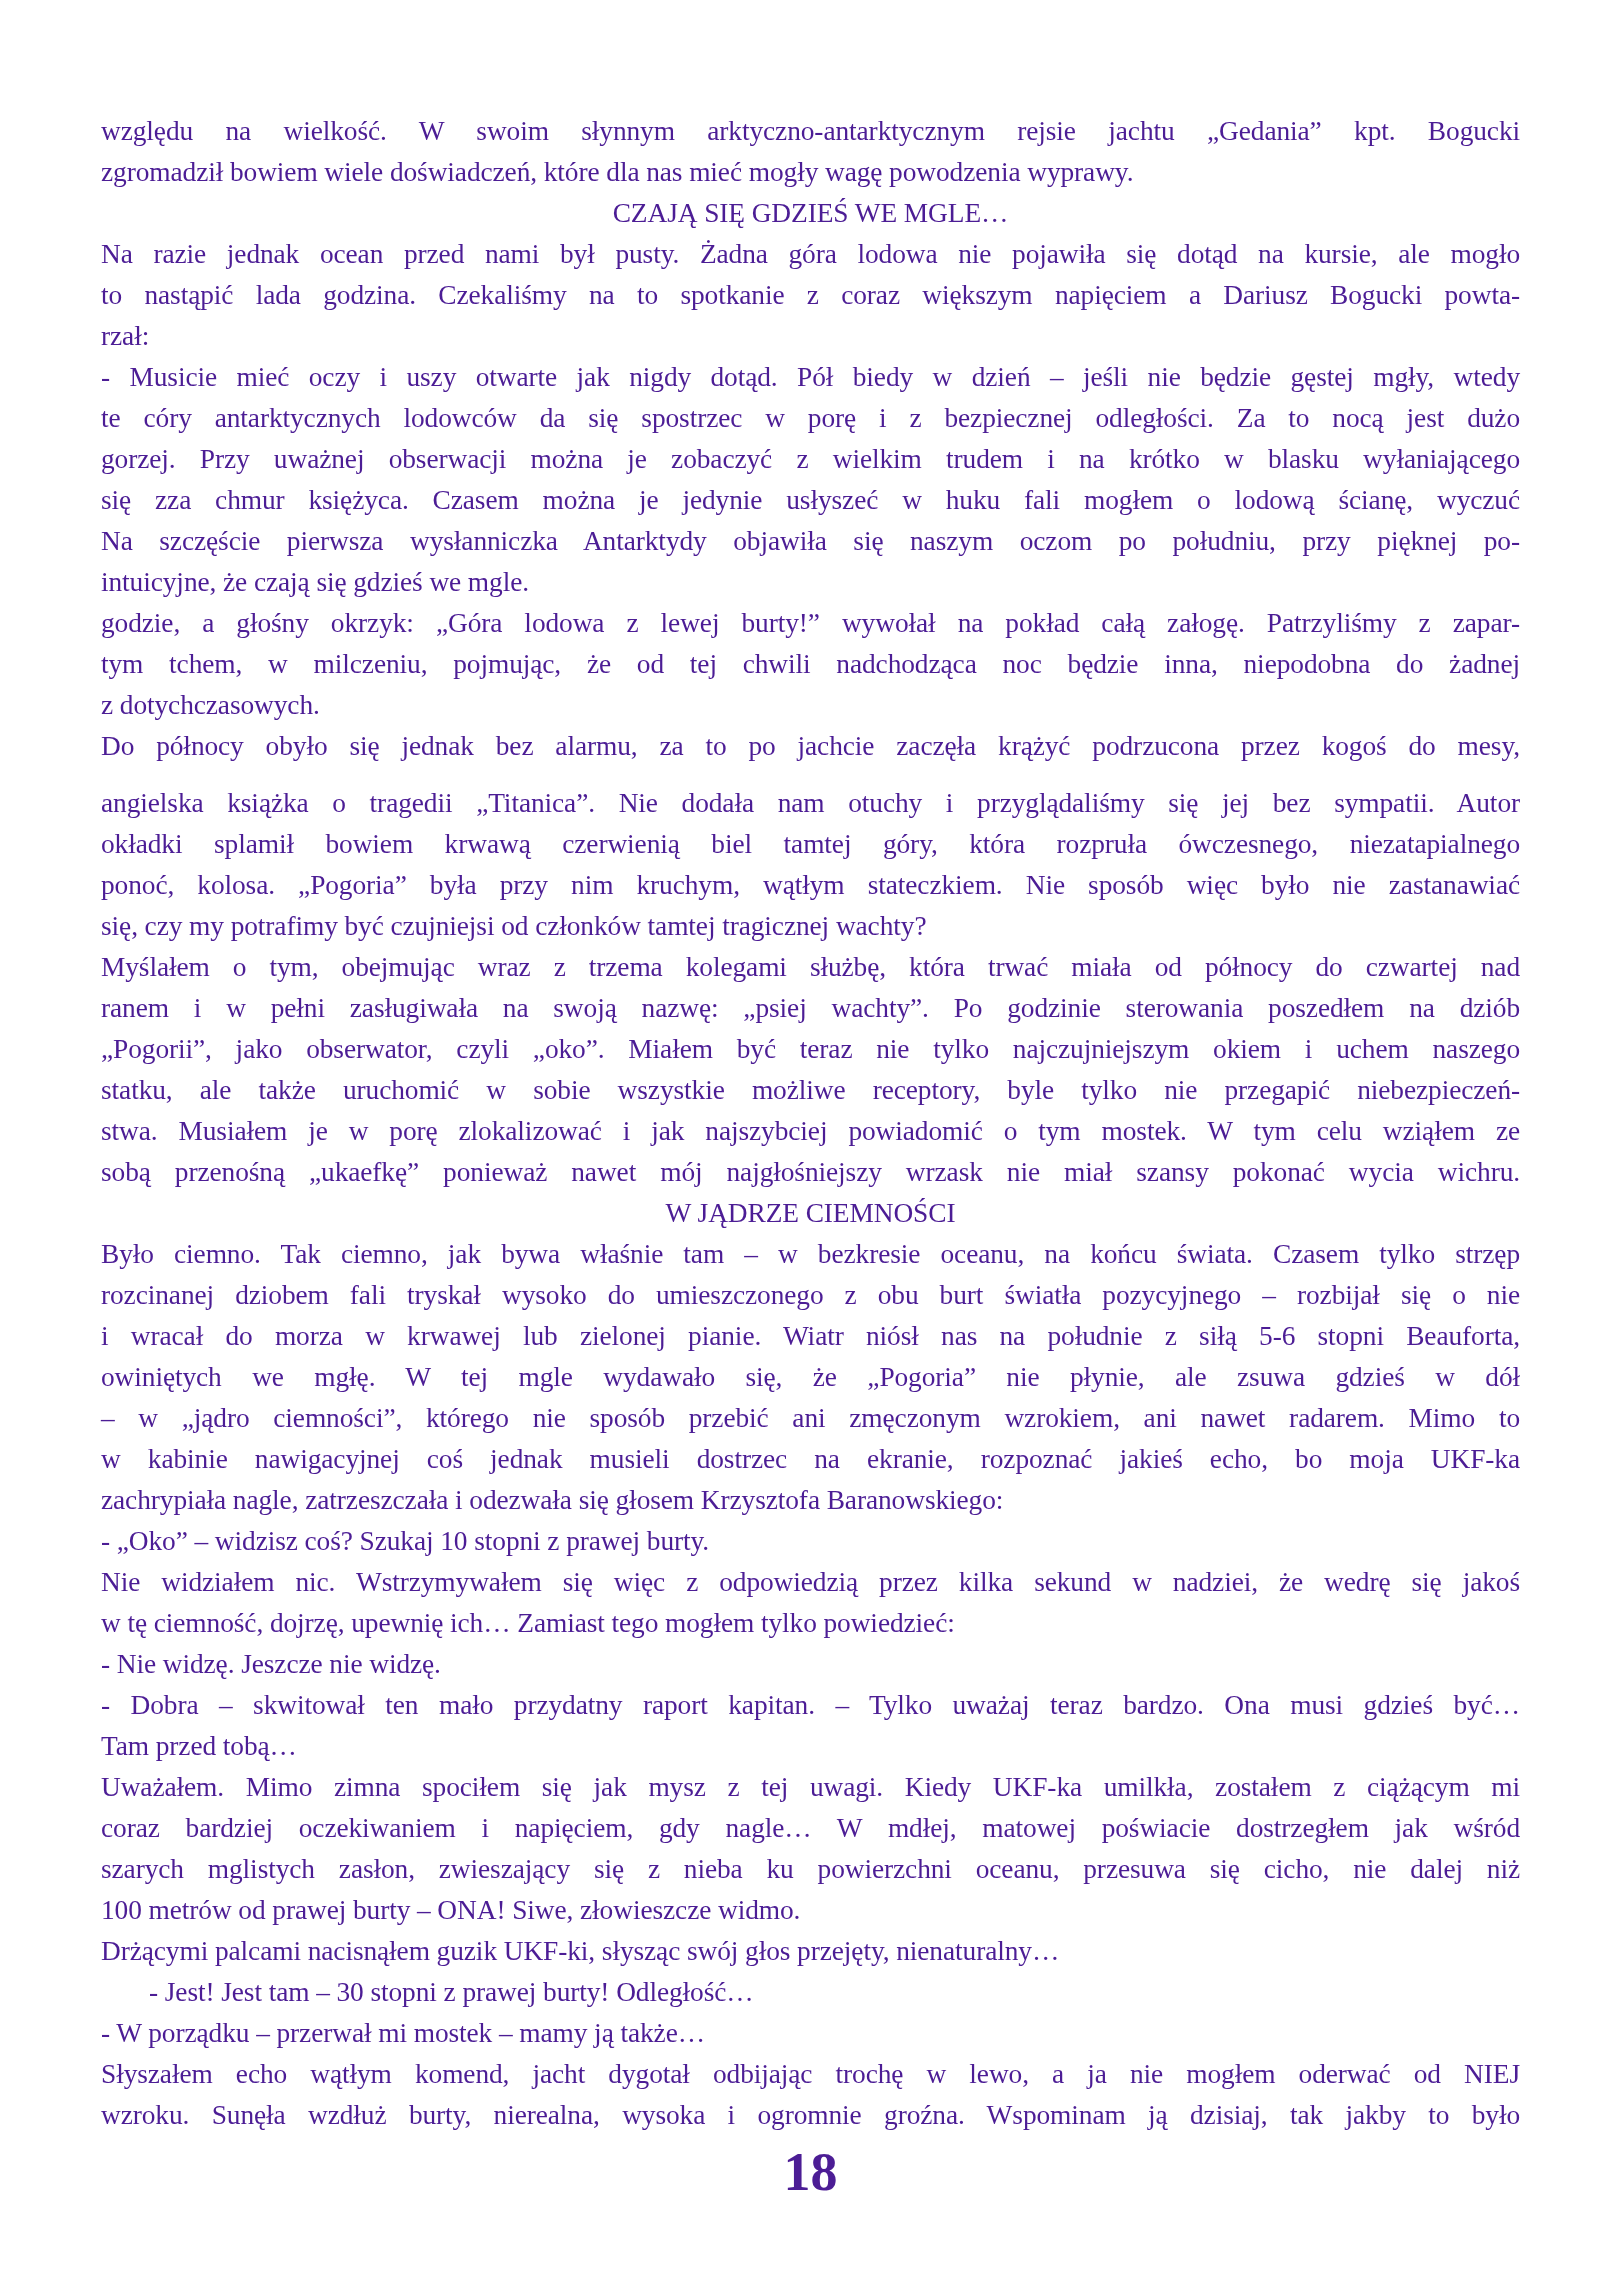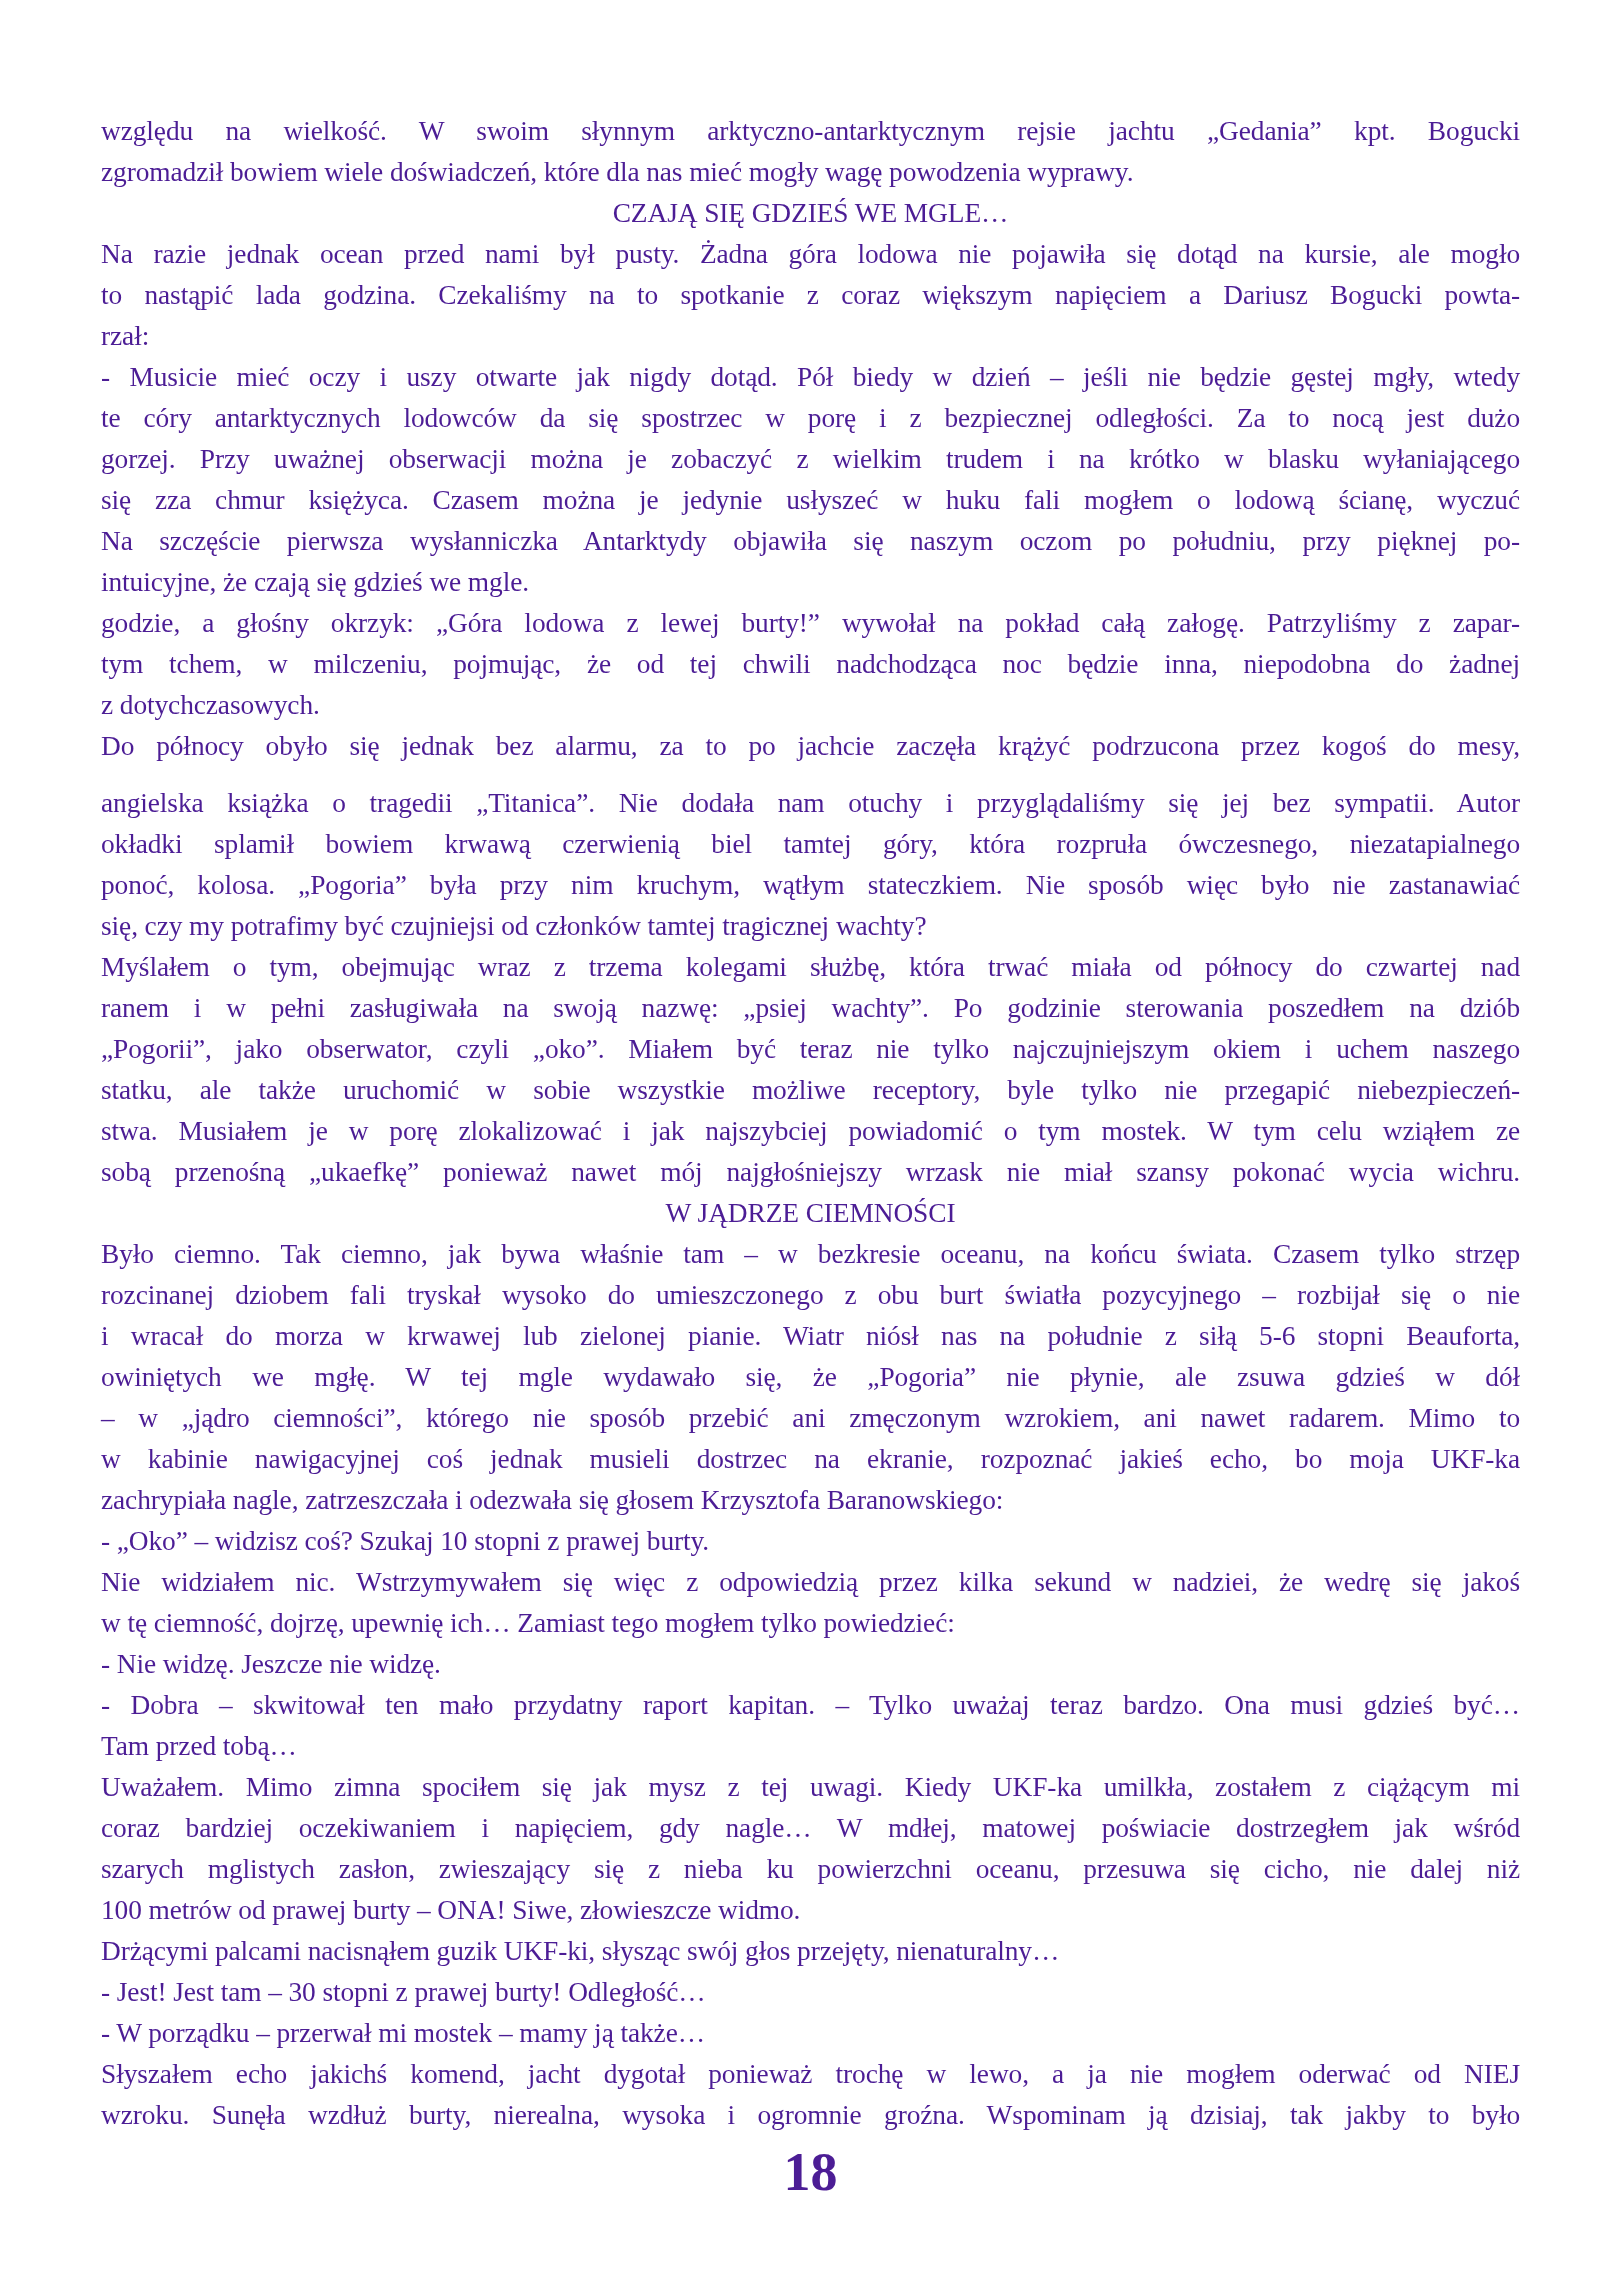--- a/index.html
+++ b/index.html
@@ -68,20 +68,20 @@
       <div class="line j" style="display: block;">Nie widziałem nic. Wstrzymywałem się więc z odpowiedzią przez kilka sekund w nadziei, że wedrę się jakoś</div>
       <div class="line l" style="display: block;">w tę ciemność, dojrzę, upewnię ich… Zamiast tego mogłem tylko powiedzieć:</div>
       <div class="line l" style="display: block;">- Nie widzę. Jeszcze nie widzę.</div>
       <div class="line j" style="display: block;">- Dobra – skwitował ten mało przydatny raport kapitan. – Tylko uważaj teraz bardzo. Ona musi gdzieś być…</div>
       <div class="line l" style="display: block;">Tam przed tobą…</div>
       <div class="line j" style="display: block;">Uważałem. Mimo zimna spociłem się jak mysz z tej uwagi. Kiedy UKF-ka umilkła, zostałem z ciążącym mi</div>
       <div class="line j" style="display: block;">coraz bardziej oczekiwaniem i napięciem, gdy nagle… W mdłej, matowej poświacie dostrzegłem jak wśród</div>
       <div class="line j" style="display: block;">szarych mglistych zasłon, zwieszający się z nieba ku powierzchni oceanu, przesuwa się cicho, nie dalej niż</div>
       <div class="line l" style="display: block;">100 metrów od prawej burty – ONA! Siwe, złowieszcze widmo.</div>
       <div class="line l" style="display: block;">Drżącymi palcami nacisnąłem guzik UKF-ki, słysząc swój głos przejęty, nienaturalny…</div>
-      <div class="line l" style="display: block;">- Jest! Jest tam – 30 stopni z prawej burty! Odległość…</div>
+      <div class="line l" style="display: block; margin-left: 48px;">- Jest! Jest tam – 30 stopni z prawej burty! Odległość…</div>
       <div class="line l" style="display: block;">- W porządku – przerwał mi mostek – mamy ją także…</div>
-      <div class="line j" style="display: block;">Słyszałem echo jakichś komend, jacht dygotał ponieważ trochę w lewo, a ja nie mogłem oderwać od NIEJ</div>
+      <div class="line j" style="display: block;">Słyszałem echo wątłym komend, jacht dygotał odbijając trochę w lewo, a ja nie mogłem oderwać od NIEJ</div>
       <div class="line j" style="display: block;">wzroku. Sunęła wzdłuż burty, nierealna, wysoka i ogromnie groźna. Wspominam ją dzisiaj, tak jakby to było</div>
     </div>
   <div class="page-number">18</div>
 </div>
 
 
 </body></html>

